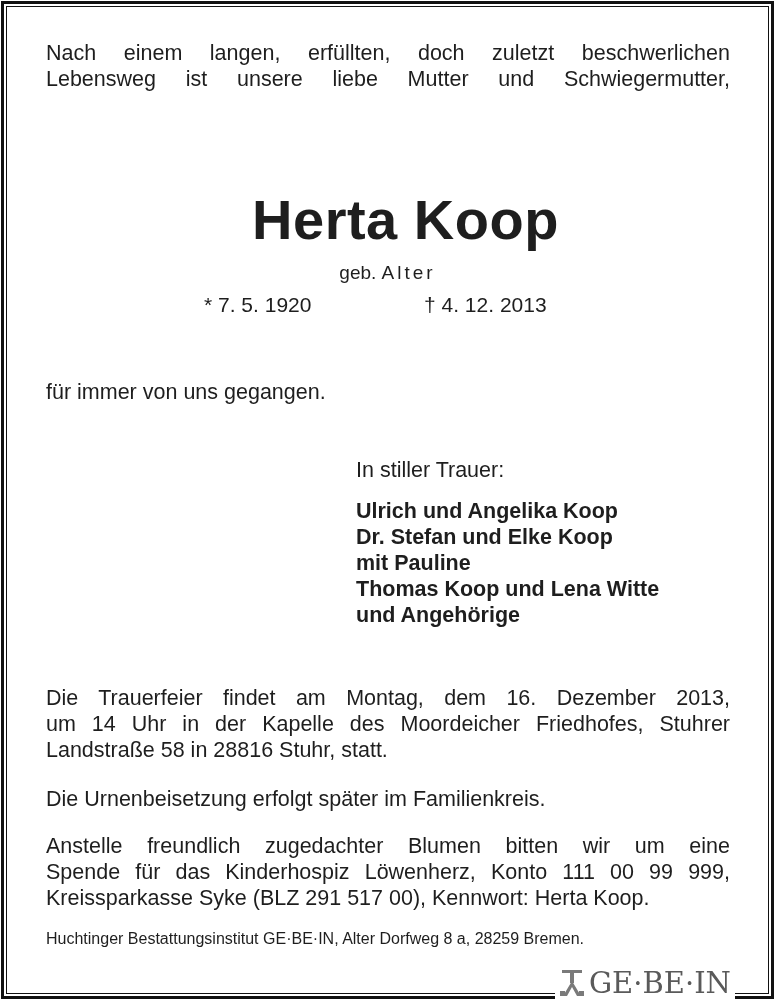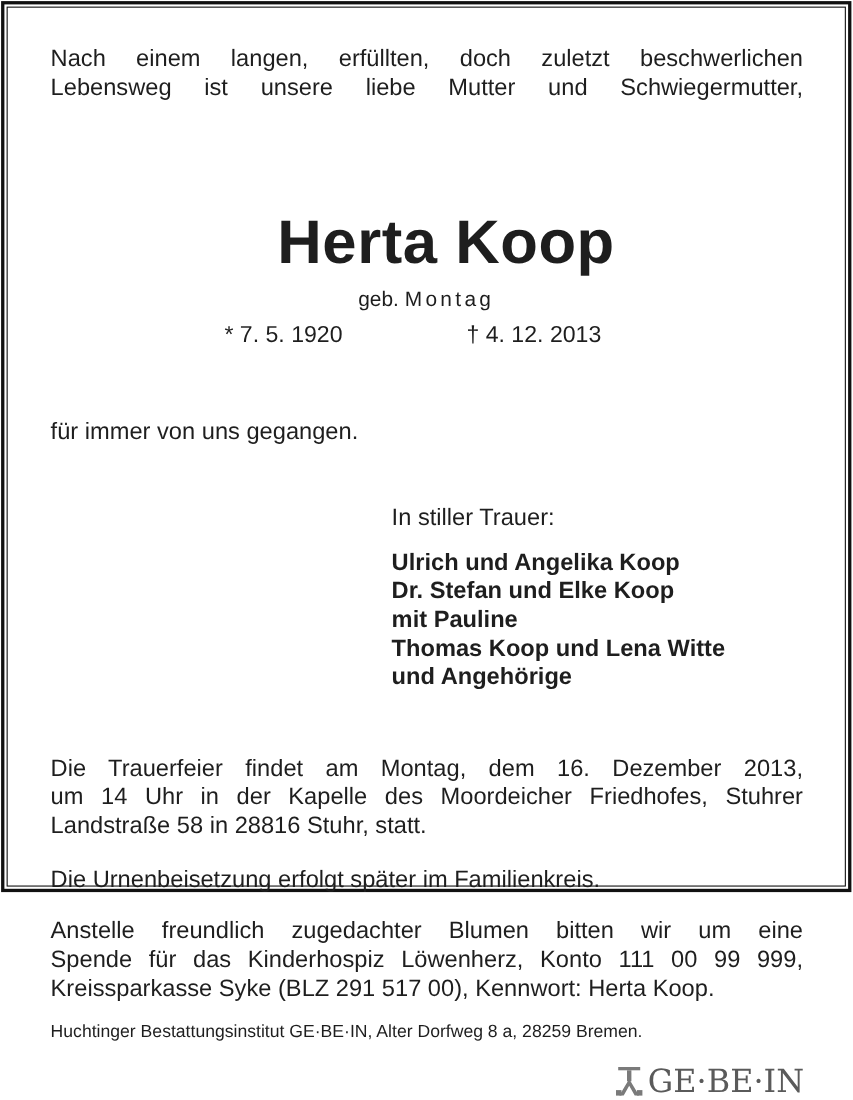--- a/index.html
+++ b/index.html
@@ -1,18 +1,18 @@
 <!DOCTYPE html>
 <html><head>
 <meta charset="utf-8">
 <style>
   html, body { margin: 0; padding: 0; background: #fff; }
   body { width: 775px; height: 1000px; position: relative; overflow: hidden;
          font-family: "Liberation Sans", sans-serif; color: #1e1e1e; }
-  .frame { position: absolute; left: 0; top: 0; width: 775px; height: 812px; box-sizing: border-box; }
+  .frame { position: absolute; left: 0; top: 0; width: 775px; height: 1000px; box-sizing: border-box; }
   .border-outer { position: absolute; left: 1px; top: 1px; right: 1px; bottom: 1px; border: 3px solid #111; }
   .border-inner { position: absolute; left: 6px; top: 6px; right: 6px; bottom: 6px; border: 1px solid #111; }
   .content { position: absolute; left: 46px; top: 40px; width: 684px; }
   .just { text-align: justify; text-align-last: left; font-size: 21.5px; line-height: 26px; margin: 0; }
   .justlines span { display: block; text-align: justify; text-align-last: justify; }
   .justlines span.last { text-align-last: left; }
   .name { position: absolute; left: 0; right: 0; top: 187px; text-align: center; font-size: 56px; font-weight: bold; letter-spacing: 0.5px; padding-left: 36px; }
   .maiden { position: absolute; left: 0; right: 0; top: 262px; text-align: center; font-size: 19px; }
   .maiden .spaced { letter-spacing: 3px; }
   .dates { position: absolute; top: 293px; font-size: 21px; text-align: center; }
@@ -41,21 +41,21 @@
   <div class="content">
     <p class="just justlines">
       <span>Nach einem langen, erfüllten, doch zuletzt beschwerlichen</span>
       <span>Lebensweg ist unsere liebe Mutter und Schwiegermutter,</span>
     </p>
   </div>
 
   <div class="name">Herta Koop</div>
   <div class="maiden">
     <span>geb.</span>
-    <span class="spaced">Montag</span>
+    <span class="spaced">Alter</span>
   </div>
   <div class="dates birth">* 7. 5. 1920</div>
   <div class="dates death">† 4. 12. 2013</div>
 
   <div class="abs trauer">In stiller Trauer:</div>
 
   <div class="abs gone">für immer von uns gegangen.</div>
   <div class="abs mourners">
     <div>Ulrich und Angelika Koop</div>
     <div>Dr. Stefan und Elke Koop</div>

